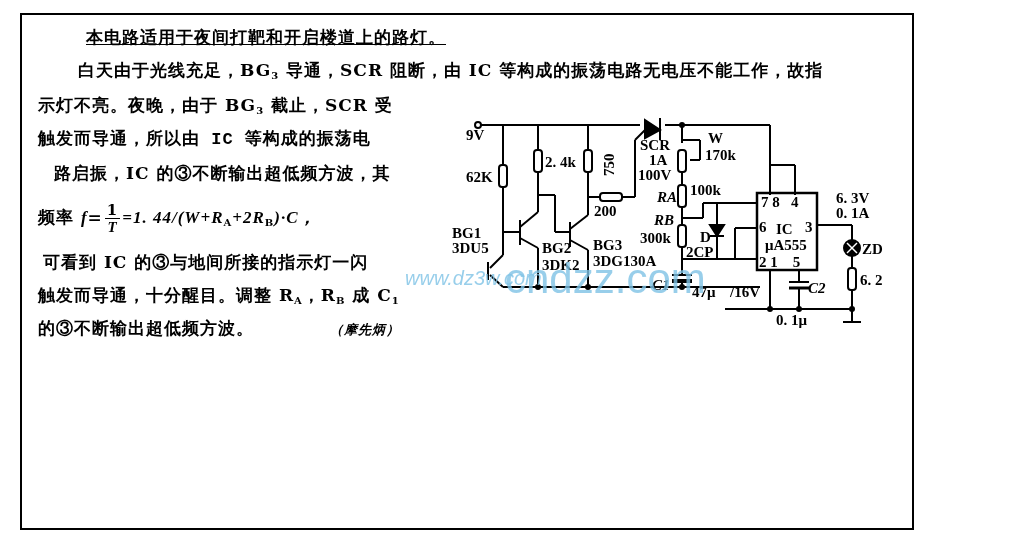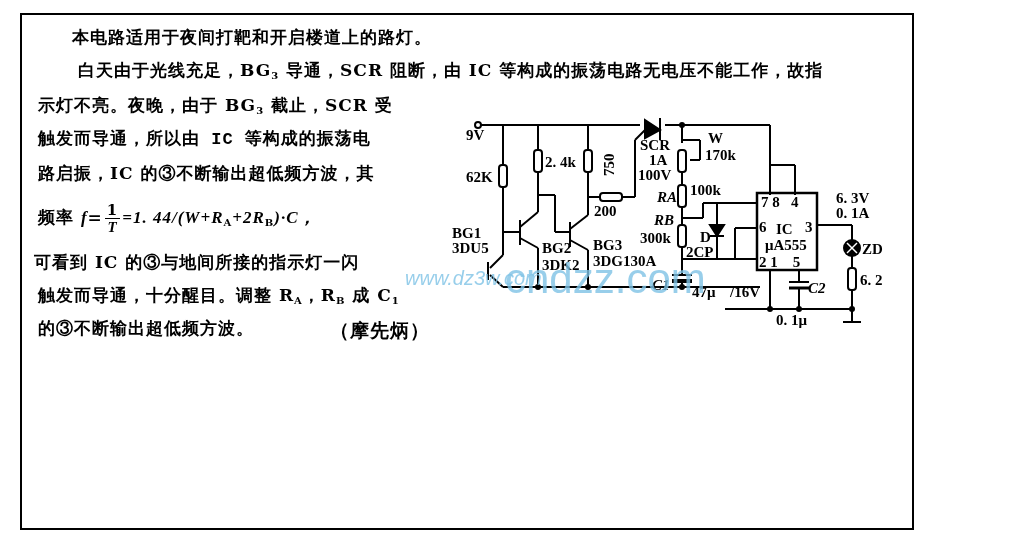--- a/index.html
+++ b/index.html
@@ -7,43 +7,43 @@
          font-family: "DejaVu Serif", "Liberation Serif", serif; color:#000; }
   .frame { position:absolute; left:20px; top:13px; width:894px; height:517px;
            border:2px solid #000; box-sizing:border-box; }
   .line { position:absolute; font-size:17px; font-weight:bold; white-space:nowrap;
           letter-spacing:1px; line-height:20px; }
   .sub { font-size:10px; vertical-align:-3px; }
   .ital { font-style:italic; font-family:"Liberation Serif", serif; }
   .frac { display:inline-block; vertical-align:middle; text-align:center; margin:0 2px; }
   .frac span { display:block; font-size:15px; line-height:16px; }
   .frac .num { border-bottom:1.5px solid #000; padding:0 2px; }
-  .author { font-size:19px; }
+  .author { font-size:13px; font-style:italic; }
   svg { position:absolute; left:0; top:0; }
   .lbl { font-family:"Liberation Serif", serif; font-size:15px; font-weight:bold; fill:#000; }
   .wm { font-family:"Liberation Sans", sans-serif; fill:#7fc3e6; opacity:0.8; }
 </style>
 </head>
 <body>
 
 <div class="frame"></div>
 
-<div class="line" style="left:72px;top:27px;"><span>本电路适用于夜间打靶和开启楼道上的路灯。</span></div>
+<div class="line" style="left:86px;top:27px;text-decoration:underline;"><span>本电路适用于夜间打靶和开启楼道上的路灯。</span></div>
 
 <div class="line" style="left:78px;top:60px;"><span>白天由于光线充足，BG</span><span class="sub">3</span><span> 导通，SCR 阻断，由 IC 等构成的振荡电路无电压不能工作，故指</span></div>
 
 <div class="line" style="left:38px;top:95px;text-align:center;"><span>示灯不亮。夜晚，由于 BG</span><span class="sub">3</span><span> 截止，SCR 受</span></div>
 
 <div class="line" style="left:38px;top:130px;font-family:Liberation Mono, monospace;"><span>触发而导通，所以由 IC 等构成的振荡电</span></div>
 
-<div class="line" style="left:38px;top:163px;"><span>路启振，IC 的③不断输出超低频方波，其</span></div>
+<div class="line" style="left:54px;top:163px;"><span>路启振，IC 的③不断输出超低频方波，其</span></div>
 
 <div class="line" style="left:38px;top:202px;"><span>频率 </span><span class="ital">f</span><span>=</span><span class="frac"><span class="num">1</span><span class="ital">T</span></span><span class="ital">=1. 44/(W+R</span><span class="sub">A</span><span class="ital">+2R</span><span class="sub">B</span><span class="ital">)·C，</span></div>
 
-<div class="line" style="left:34px;top:252px;"><span>可看到 IC 的③与地间所接的指示灯一闪</span></div>
+<div class="line" style="left:43px;top:252px;"><span>可看到 IC 的③与地间所接的指示灯一闪</span></div>
 
 <div class="line" style="left:38px;top:285px;"><span>触发而导通，十分醒目。调整 R</span><span class="sub">A</span><span>，R</span><span class="sub">B</span><span> 成 C</span><span class="sub">1</span></div>
 
 <div class="line" style="left:38px;top:318px;"><span>的③不断输出超低频方波。</span></div>
 <div class="line author" style="left:330px;top:320px;"><span>（摩先炳）</span></div>
 
 <svg width="1024" height="545" viewBox="0 0 1024 545">
   <g stroke="#000" stroke-width="2" fill="none">
 
     <line x1="478" y1="125" x2="640" y2="125"></line>

